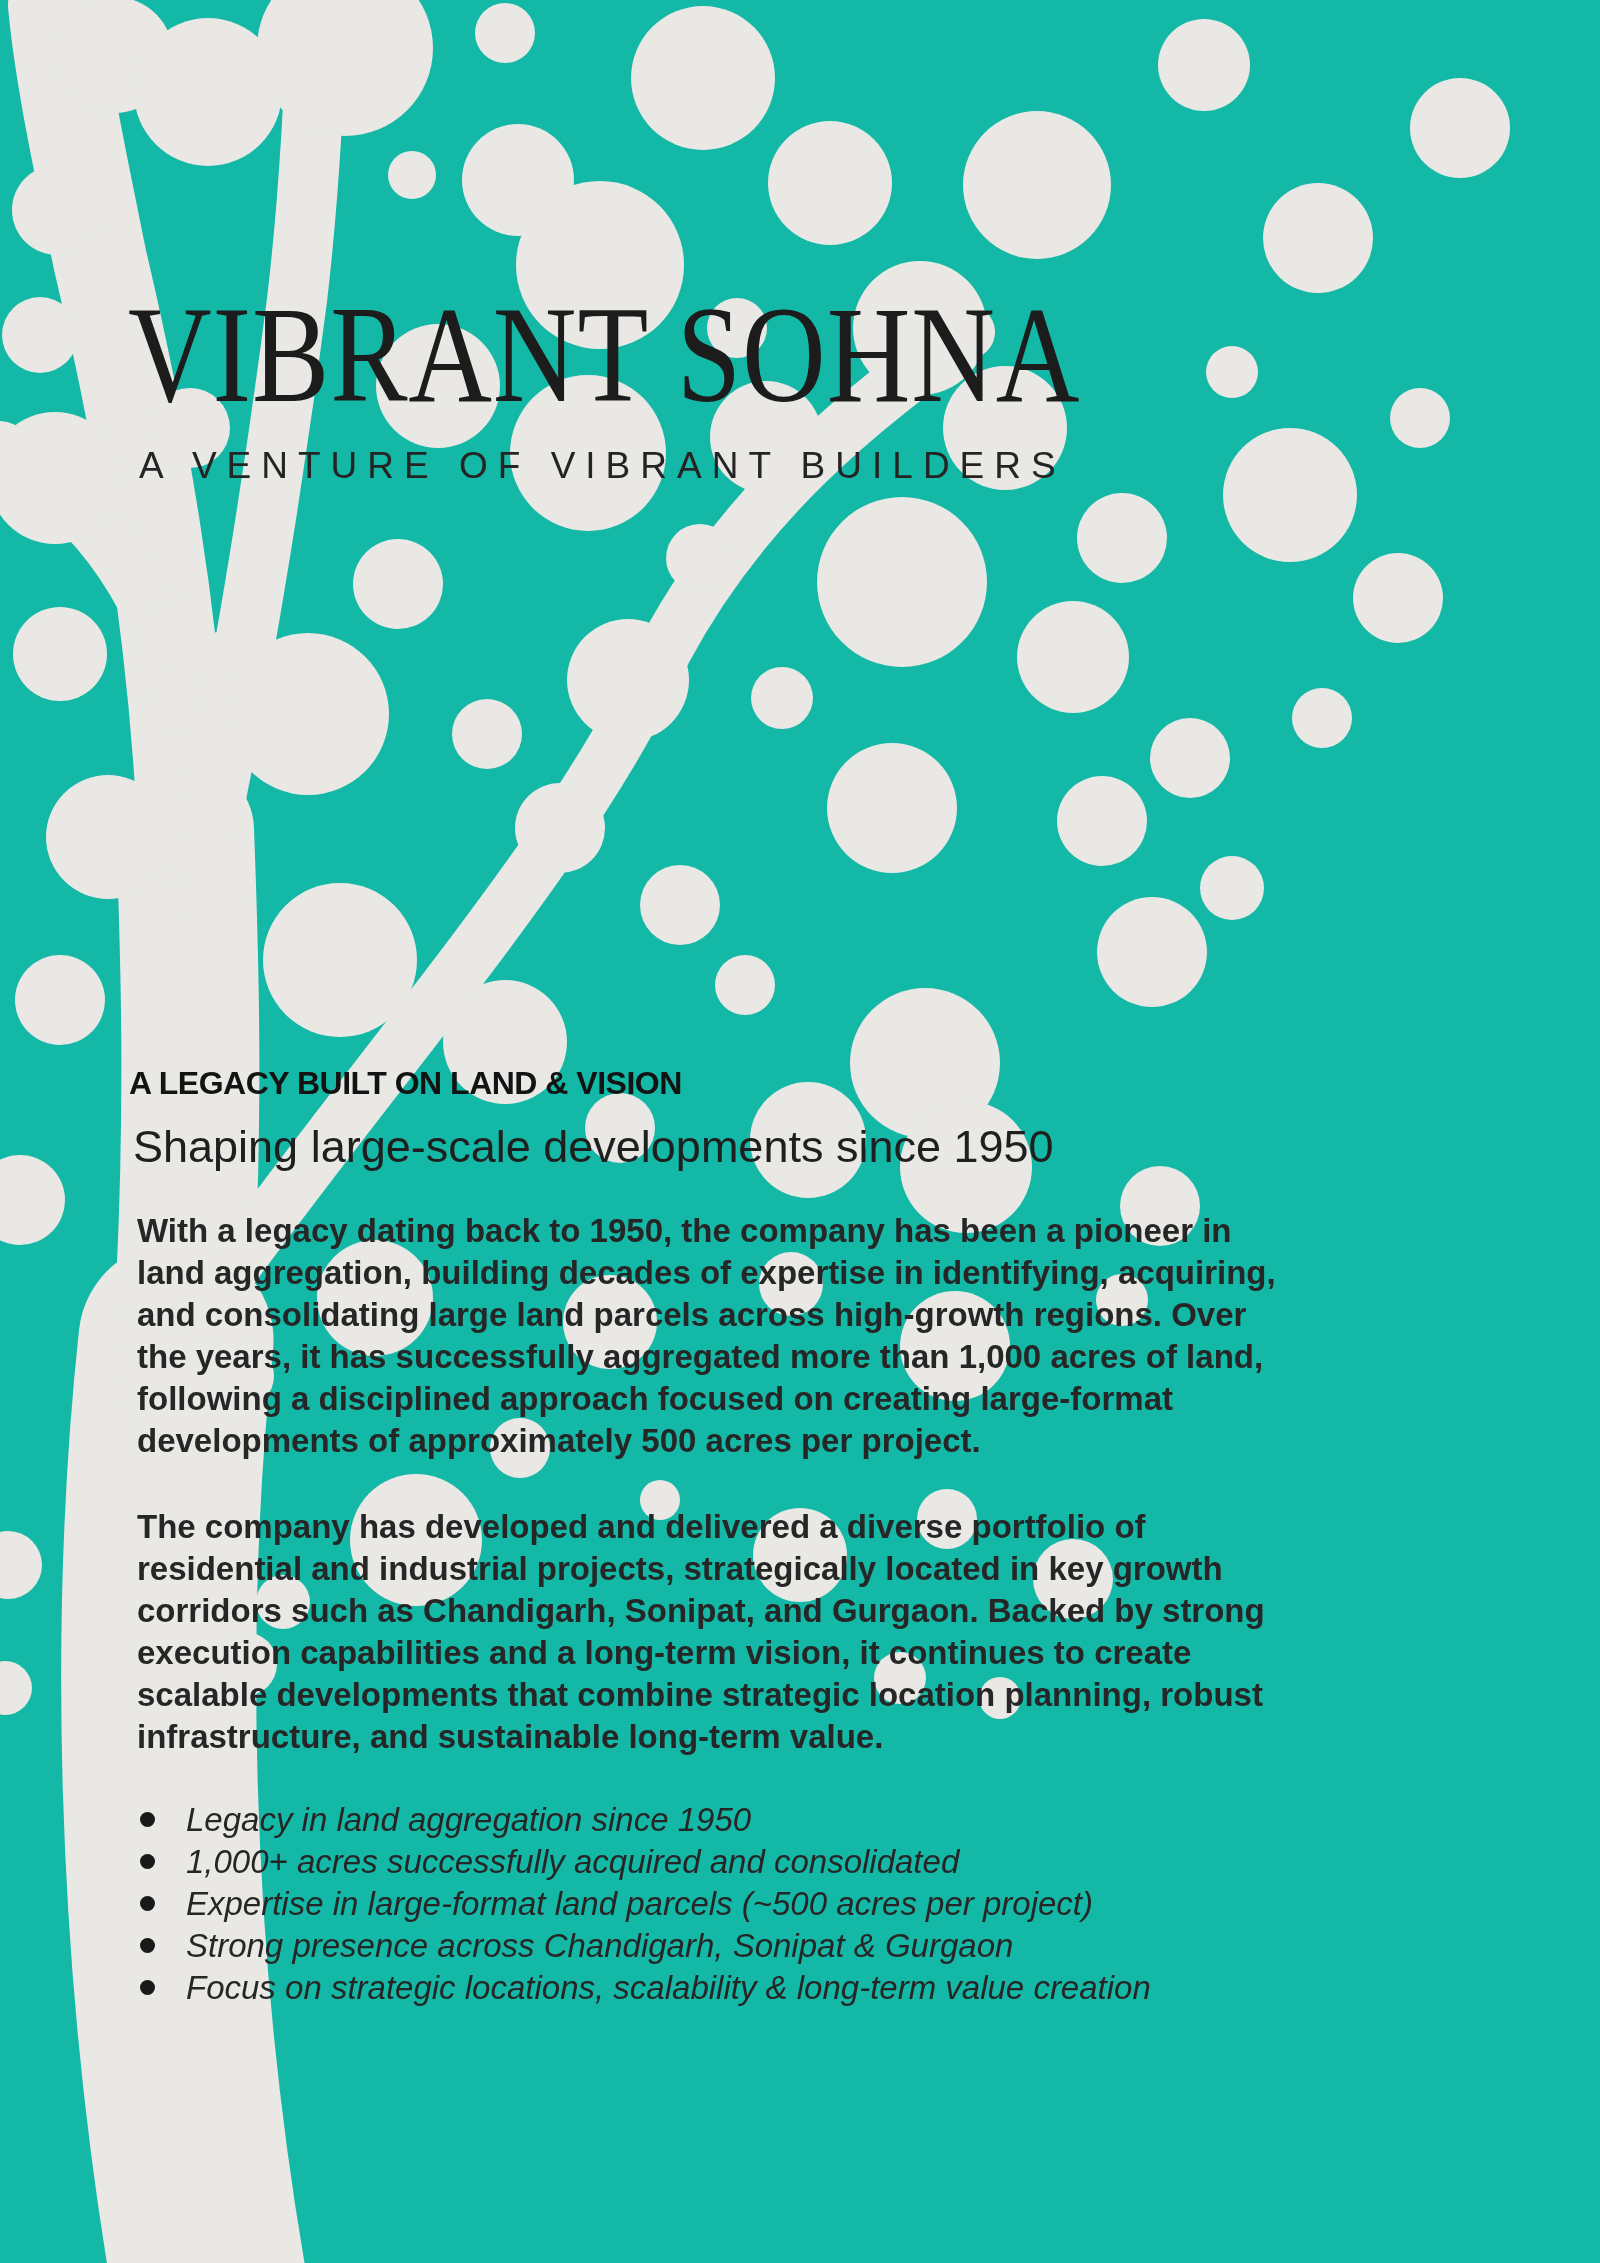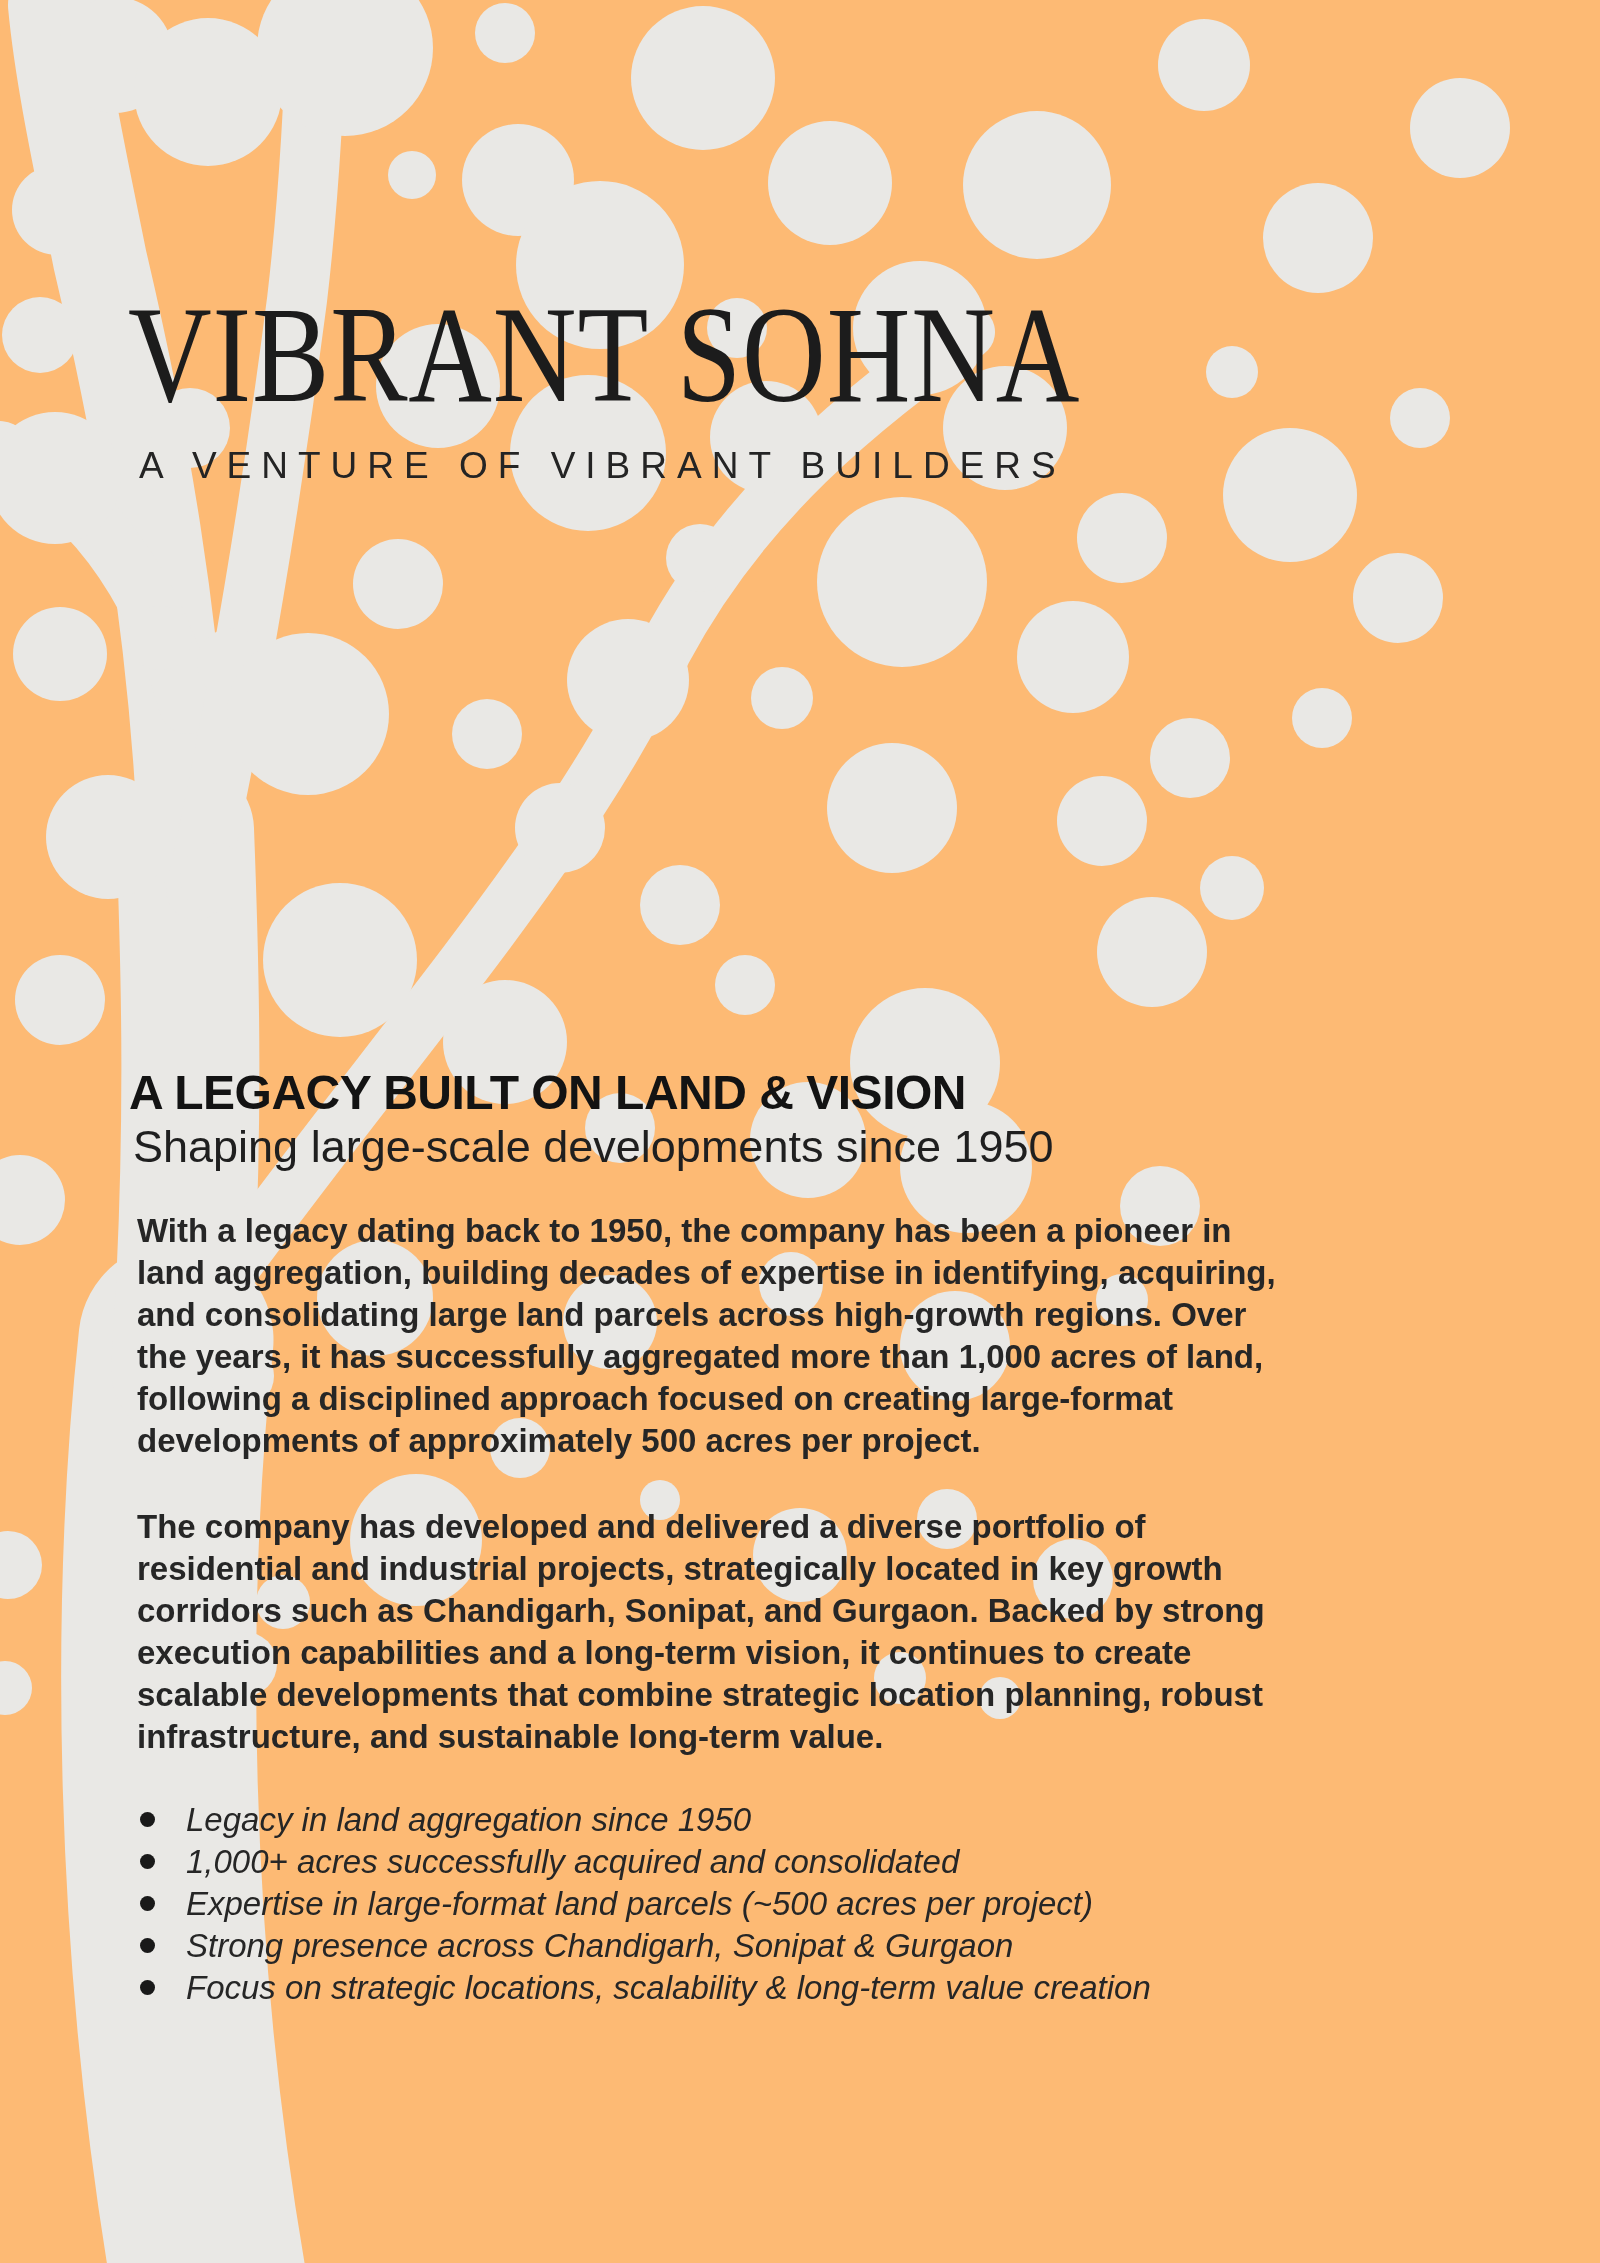--- a/index.html
+++ b/index.html
@@ -2,21 +2,21 @@
 <html><head>
 <meta charset="utf-8">
 <title>Vibrant Sohna</title>
 <style>
   html, body { margin: 0; padding: 0; background: #ffffff; }
 
   .page {
     position: relative;
     width: 1600px;
     height: 2263px;
-    background: #fdba74;
+    background: #14b8a6;
     overflow: hidden;
     font-family: "Liberation Sans", sans-serif;
   }
 
   .tree-bg {
     position: absolute;
     left: 0; top: 0;
     width: 1600px;
     height: 2263px;
     color: #e9e8e5;
@@ -49,21 +49,21 @@
     letter-spacing: 10px;
     color: #242424;
     white-space: nowrap;
   }
 
   .section-heading {
     position: absolute;
     left: 129px;
     top: 1064px;
     margin: 0;
-    font-size: 48px;
+    font-size: 32px;
     line-height: 1.2;
     font-weight: 700;
     letter-spacing: -0.5px;
     color: #131313;
   }
 
   .section-subheading {
     position: absolute;
     left: 129px;
     top: 1116px;

